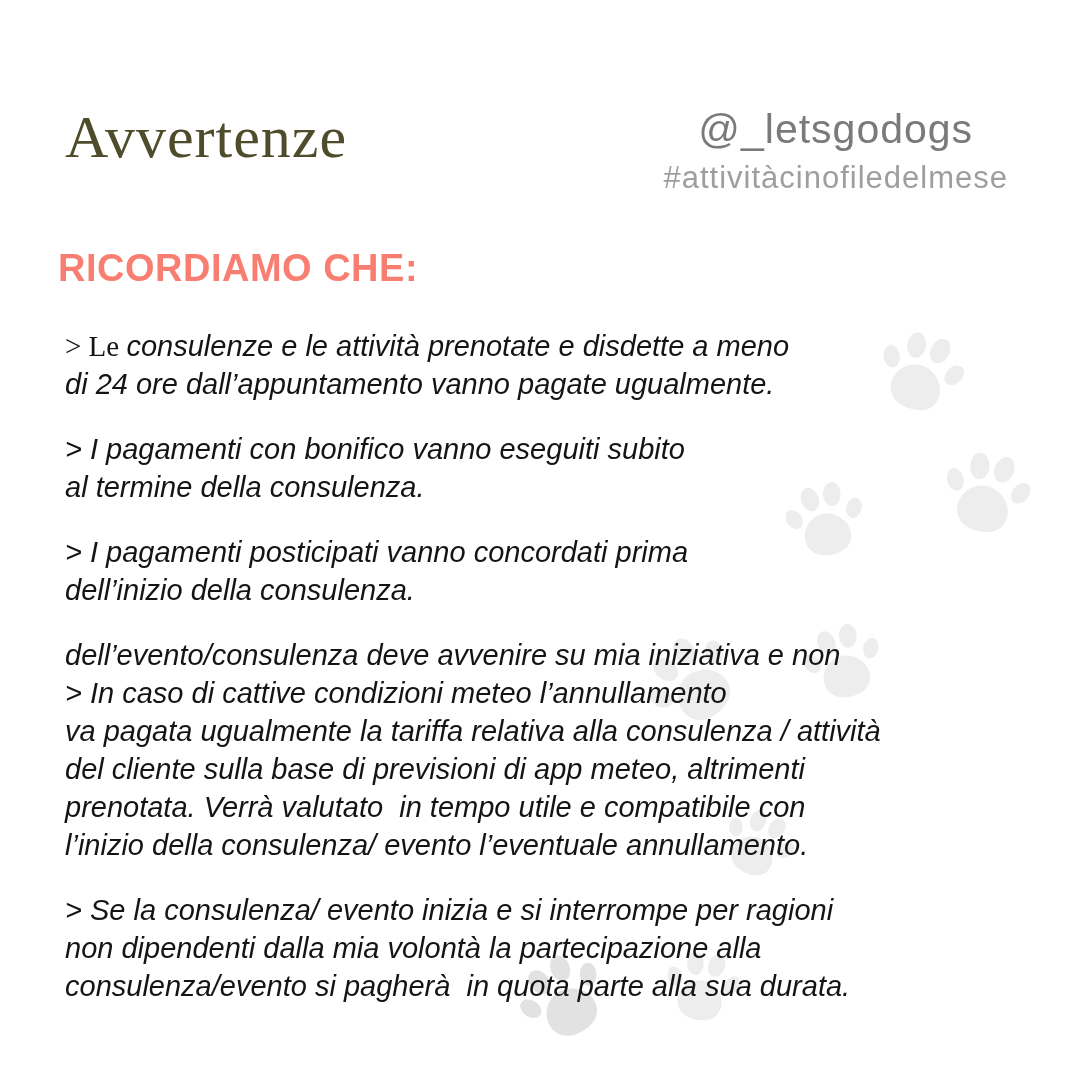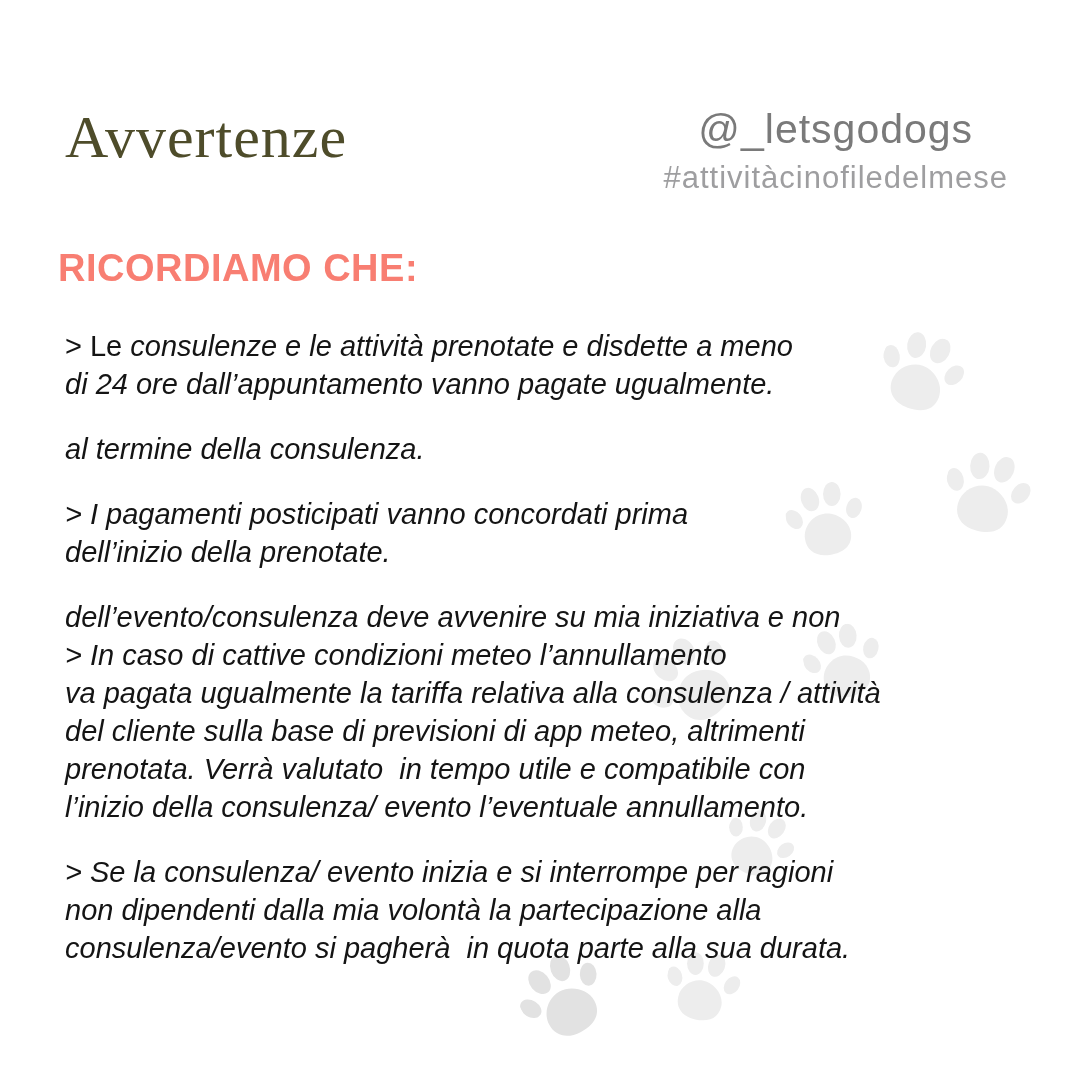--- a/index.html
+++ b/index.html
@@ -44,21 +44,21 @@
   }
   
   .body-text{
     position:absolute;left:65px;top:327px;z-index:1;
     font-size:29px;font-style:italic;
     color:var(--body-color,#141414);
   }
   .para{margin:0 0 27px 0;}
   .line{line-height:38px;white-space:pre;}
   .serif-lead{
-    font-family:Liberation Sans, sans-serif;
+    font-family:Liberation Serif, serif;
     font-style:normal;
   }
 </style>
 </head>
 <body>
 
 <div class="canvas">
 
   <div class="paw paw-light" style="left:878px;top:333px;width:86px;height:86px;transform:rotate(20deg);">
     <svg viewBox="0 0 100 100" fill="currentColor" aria-hidden="true">
@@ -143,26 +143,27 @@
   <div class="section-heading">RICORDIAMO CHE:</div>
 
   <div class="body-text">
 
     <div class="para">
       <div class="line"><span class="serif-lead">&gt; Le </span><span>consulenze e le attività prenotate e disdette a meno</span></div>
       <div class="line">di 24 ore dall’appuntamento vanno pagate ugualmente.</div>
     </div>
 
     <div class="para">
+      <div class="line">&gt; I pagamenti con bonifico vanno eseguiti subito</div>
       <div class="line">al termine della consulenza.</div>
     </div>
 
     <div class="para">
       <div class="line">&gt; I pagamenti posticipati vanno concordati prima</div>
-      <div class="line">dell’inizio della prenotate.</div>
+      <div class="line">dell’inizio della consulenza.</div>
     </div>
 
     <div class="para">
       <div class="line">dell’evento/consulenza deve avvenire su mia iniziativa e non</div>
       <div class="line">&gt; In caso di cattive condizioni meteo l’annullamento</div>
       <div class="line">va pagata ugualmente la tariffa relativa alla consulenza / attività</div>
       <div class="line">del cliente sulla base di previsioni di app meteo, altrimenti</div>
       <div class="line">prenotata. Verrà valutato  in tempo utile e compatibile con</div>
       <div class="line">l’inizio della consulenza/ evento l’eventuale annullamento.</div>
     </div>

